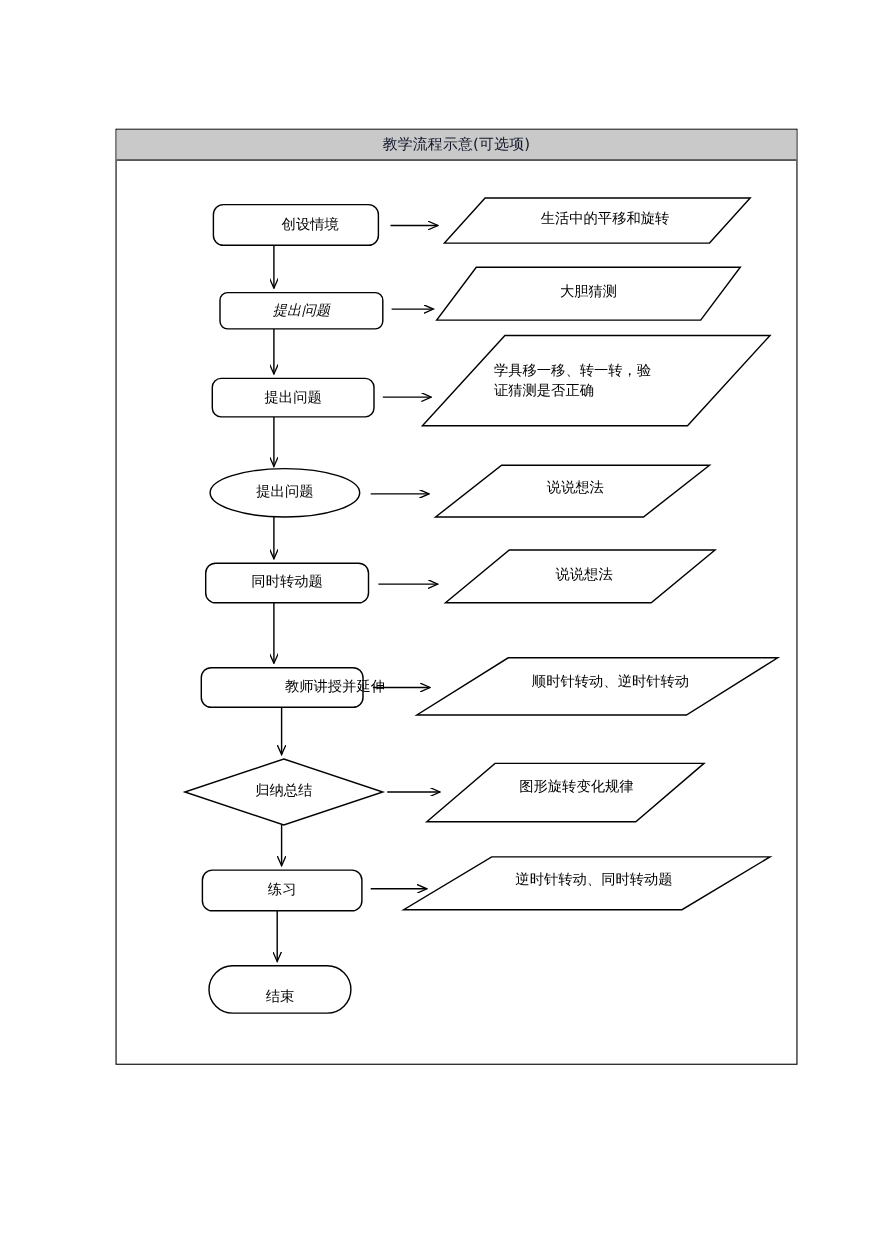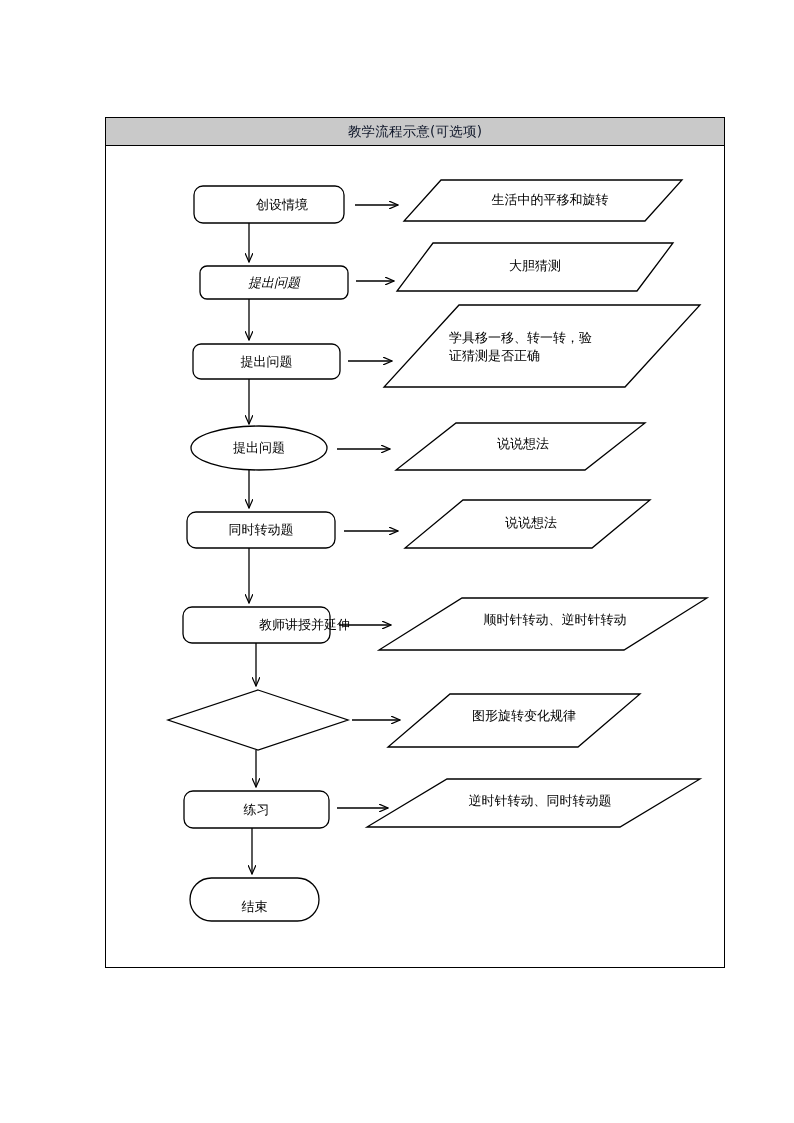--- a/index.html
+++ b/index.html
@@ -148,20 +148,21 @@
       <line x1="337" y1="808" x2="388" y2="808" marker-end="url(#arrowhead)"></line>
     </g>
   </svg>
 
   <div class="node-label" style="left:207px;top:186px;width:150px;height:37px;">创设情境</div>
   <div class="node-label" style="left:200px;top:266px;width:148px;height:33px;font-style:italic;">提出问题</div>
   <div class="node-label" style="left:193px;top:344px;width:147px;height:35px;">提出问题</div>
   <div class="node-label" style="left:191px;top:426px;width:136px;height:44px;">提出问题</div>
   <div class="node-label" style="left:187px;top:512px;width:148px;height:36px;">同时转动题</div>
   <div class="node-label" style="left:183px;top:607px;width:147px;height:36px;padding-left:48px;">教师讲授并延伸</div>
+  <div class="node-label" style="left:168px;top:699px;width:180px;height:42px;">归纳总结</div>
   <div class="node-label" style="left:184px;top:791px;width:145px;height:37px;">练习</div>
   <div class="node-label" style="left:190px;top:878px;width:129px;height:58px;">结束</div>
 
   <div class="node-label" style="left:455px;top:183px;width:190px;height:34px;">生活中的平移和旋转</div>
   <div class="node-label" style="left:440px;top:250px;width:190px;height:32px;">大胆猜测</div>
   <div class="node-label two-line" style="left:449px;top:323px;width:210px;height:48px;flex-direction:column;align-items:flex-start;justify-content:center;">
     <span>学具移一移、转一转，验</span>
     <span>证猜测是否正确</span>
   </div>
   <div class="node-label" style="left:438px;top:428px;width:170px;height:32px;">说说想法</div>

